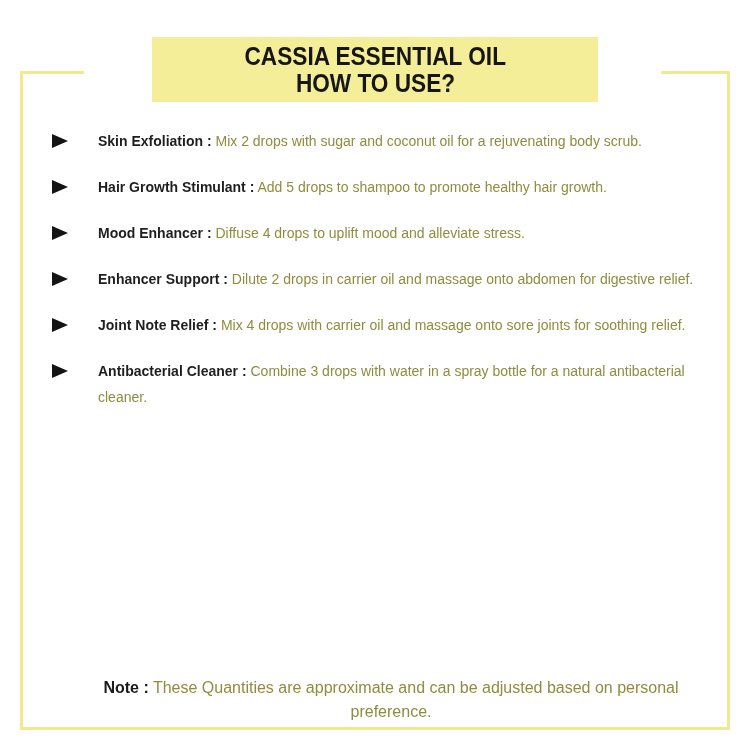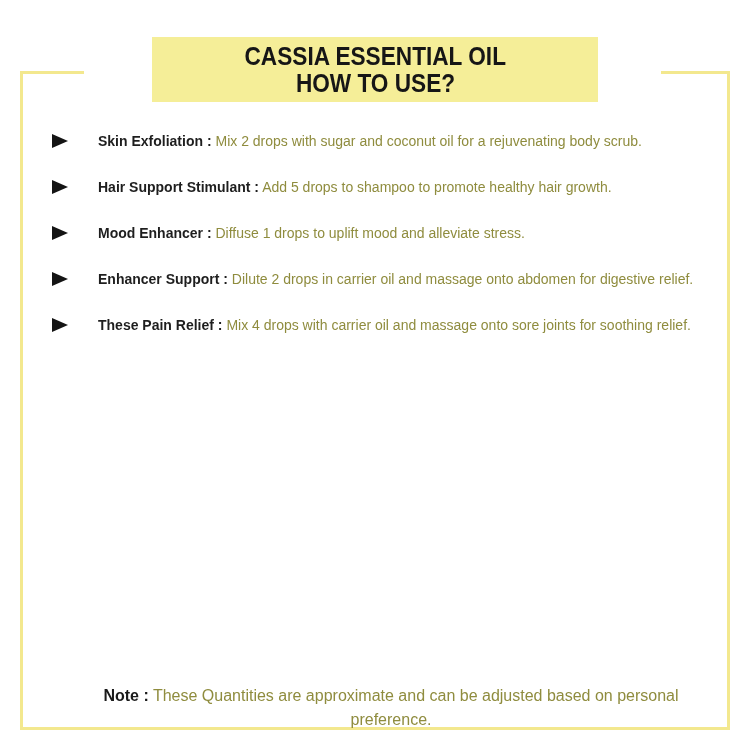--- a/index.html
+++ b/index.html
@@ -40,21 +40,21 @@
   .arrow{
     flex:0 0 18px;height:0;width:0;margin-top:6px;margin-right:12px;
     border-top:7px solid transparent;border-bottom:7px solid transparent;
     border-left:16px solid #141414;
   }
   .item-text{margin:0;flex:1;font-size:14px;line-height:26px;}
   .item-label{font-weight:bold;color:var(--label);}
   .item-desc{color:var(--desc);}
   
   .note{
-    position:absolute;left:0;right:0;top:676px;margin:8px auto;max-width:580px;
+    position:absolute;left:0;right:0;top:676px;margin:0 auto;max-width:580px;
     text-align:center;font-size:16px;line-height:24px;
   }
   .note-label{font-weight:bold;color:#1b1b1b;}
   .note-text{color:var(--desc);}
 </style>
 </head>
 <body>
 
 <div class="canvas">
 
@@ -74,51 +74,58 @@
     <span class="arrow"></span>
     <p class="item-text">
       <span class="item-label">Skin Exfoliation :</span>
       <span class="item-desc">Mix 2 drops with sugar and coconut oil for a rejuvenating body scrub.</span>
     </p>
   </div>
 
   <div class="item">
     <span class="arrow"></span>
     <p class="item-text">
-      <span class="item-label">Hair Support Stimulant :</span>
+      <span class="item-label">Hair Growth Stimulant :</span>
       <span class="item-desc">Add 5 drops to shampoo to promote healthy hair growth.</span>
     </p>
   </div>
 
   <div class="item">
     <span class="arrow"></span>
     <p class="item-text">
       <span class="item-label">Mood Enhancer :</span>
-      <span class="item-desc">Diffuse 1 drops to uplift mood and alleviate stress.</span>
+      <span class="item-desc">Diffuse 4 drops to uplift mood and alleviate stress.</span>
     </p>
   </div>
 
   <div class="item">
     <span class="arrow"></span>
     <p class="item-text">
       <span class="item-label">Enhancer Support :</span>
       <span class="item-desc">Dilute 2 drops in carrier oil and massage onto abdomen for digestive relief.</span>
     </p>
   </div>
 
 
 
   <div class="item">
     <span class="arrow"></span>
     <p class="item-text">
-      <span class="item-label">These Pain Relief :</span>
+      <span class="item-label">Joint Note Relief :</span>
       <span class="item-desc">Mix 4 drops with carrier oil and massage onto sore joints for soothing relief.</span>
     </p>
   </div>
 
+  <div class="item">
+    <span class="arrow"></span>
+    <p class="item-text">
+      <span class="item-label">Antibacterial Cleaner :</span>
+      <span class="item-desc">Combine 3 drops with water in a spray bottle for a natural antibacterial cleaner.</span>
+    </p>
+  </div>
 </div>
 
   <p class="note">
     <span class="note-label">Note :</span>
     <span class="note-text">These Quantities are approximate and can be adjusted based on personal preference.</span>
   </p>
 
 </div>
 
 </body></html>

